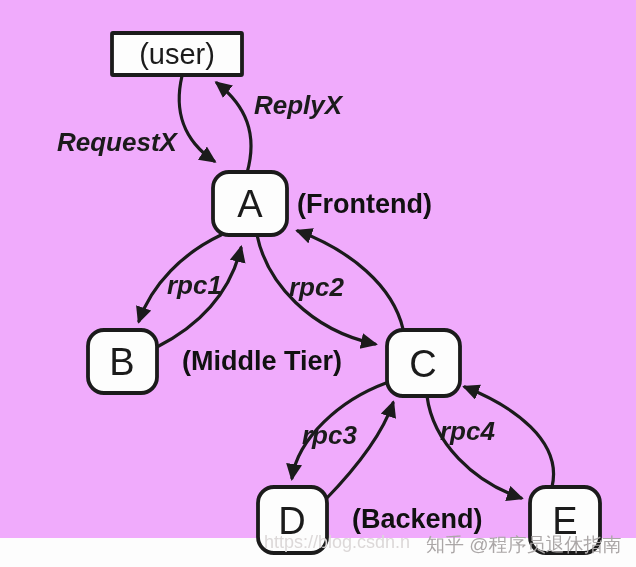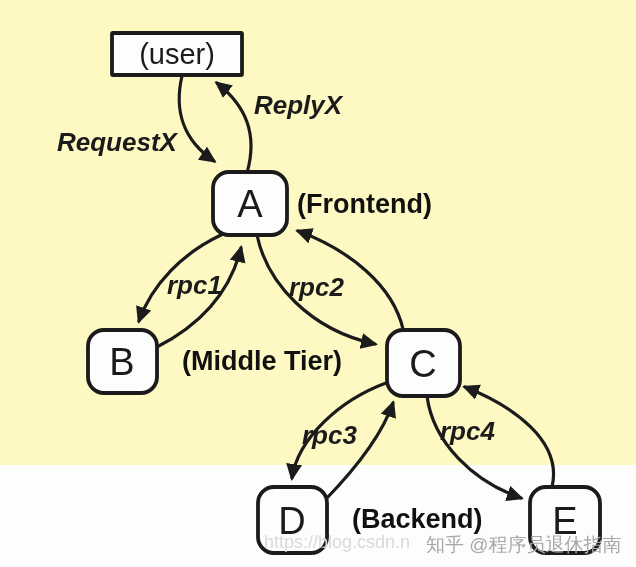--- a/index.html
+++ b/index.html
@@ -2,21 +2,21 @@
 <html><head>
 <meta charset="utf-8">
 <style>
   html, body { margin: 0; padding: 0; }
   body {
     width: 636px; height: 567px;
     background: #fdfdfd;
     font-family: "Liberation Sans", "DejaVu Sans", sans-serif;
     overflow: hidden;
   }
-  .stage { position: relative; width: 636px; height: 465px; background: #fef9c3; }
+  .stage { position: relative; width: 636px; height: 538px; background: #f0abfc; }
   svg { display: block; }
   .edge {
     fill: none;
     stroke: #1b1b1b;
     stroke-width: 3.2;
     stroke-linecap: round;
   }
   .node-box {
     fill: #fdfdfd;
     stroke: #1b1b1b;

